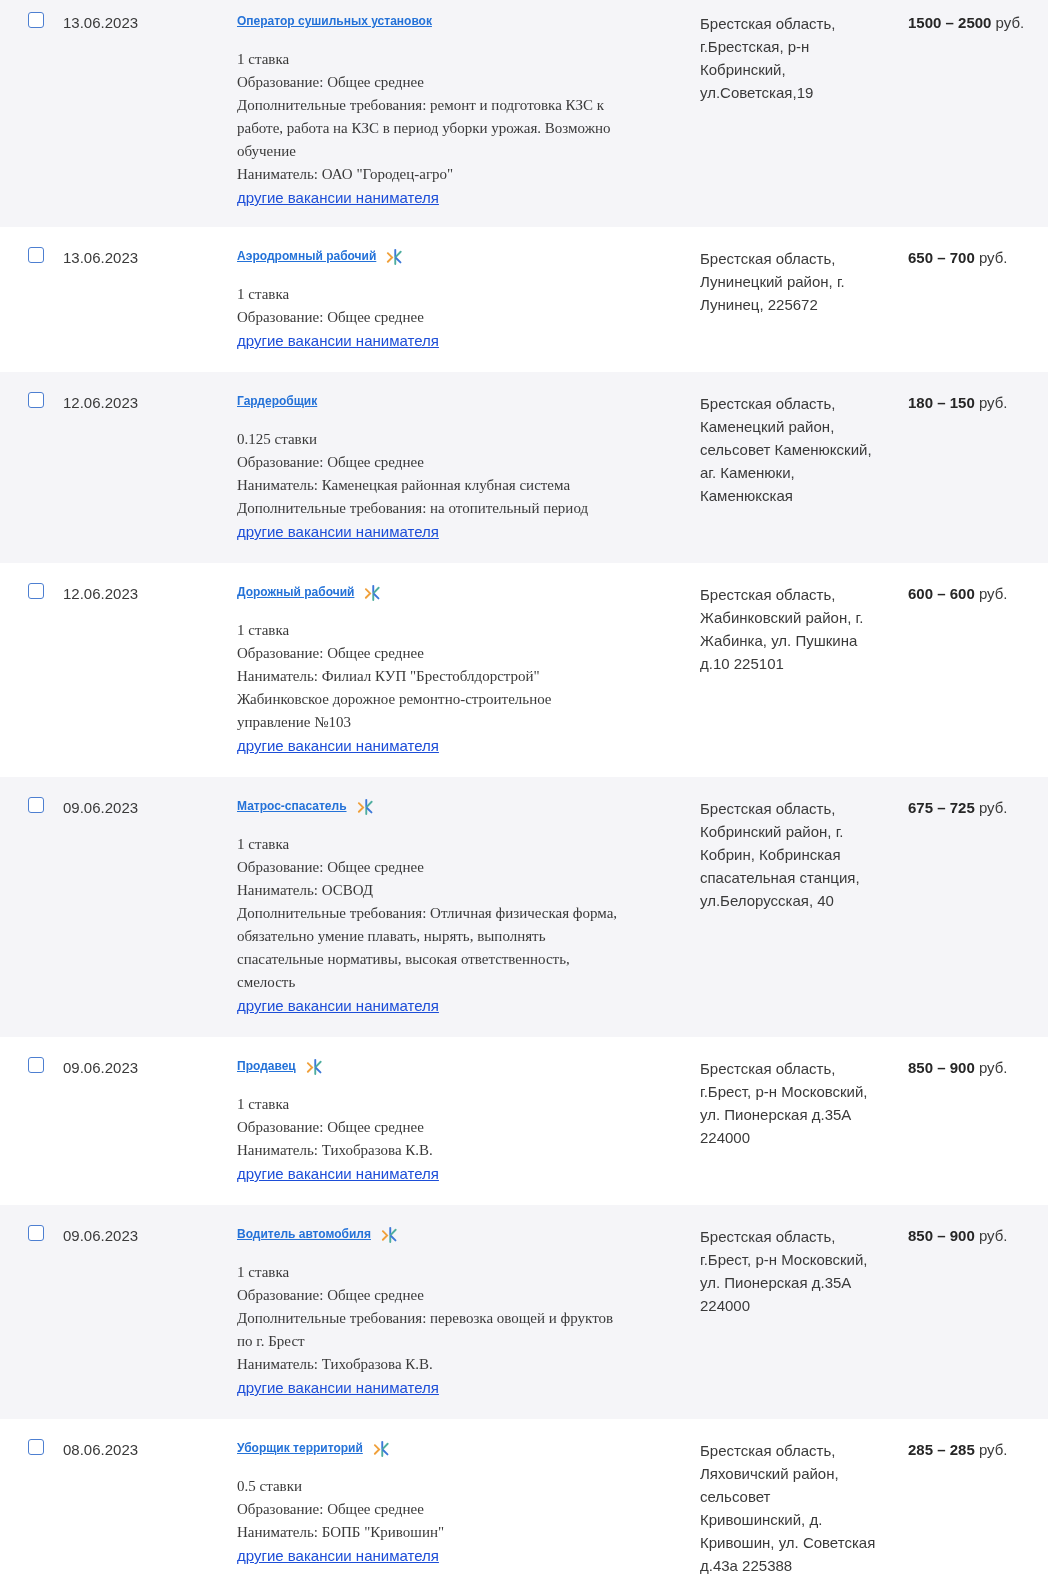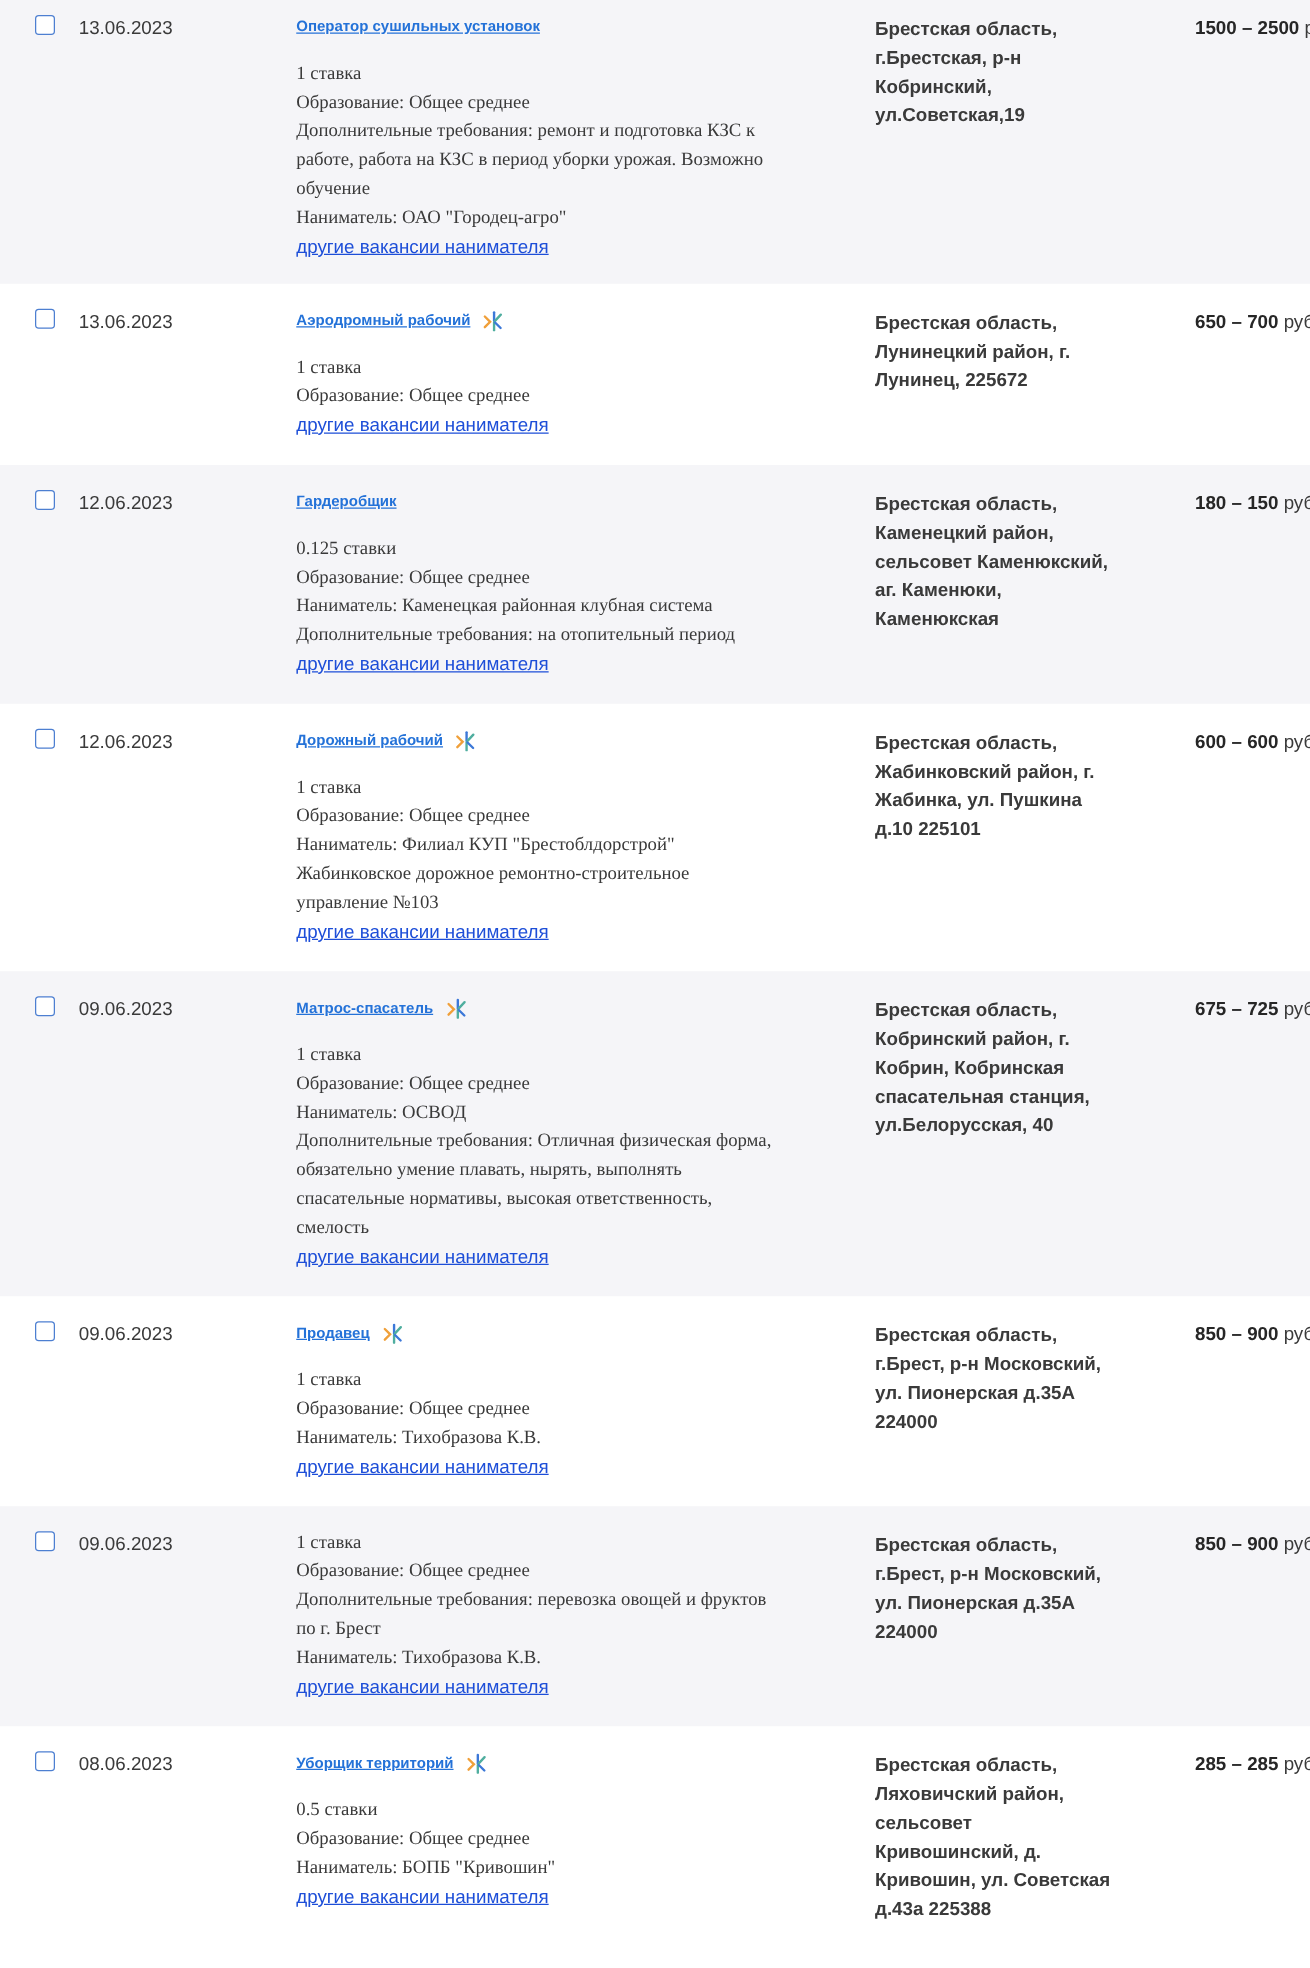--- a/index.html
+++ b/index.html
@@ -40,23 +40,23 @@
   .mark{flex:0 0 auto;margin-top:1px;}
   .mark line,.mark polyline{stroke-width:2;stroke-linecap:round;fill:none;}
   .arm-orange{stroke:var(--icon-orange);}
   .arm-blue{stroke:var(--icon-blue);}
   .arm-teal{stroke:var(--icon-teal);}
   .detail-line{line-height:23px;white-space:pre-line;color:var(--text);font-family:Liberation Serif, serif;}
   .other{
     display:inline-block;color:#1d4ed8;line-height:23px;
     text-decoration:underline;cursor:pointer;
   }
-  .loc{line-height:23px;white-space:pre-line;color:var(--text);padding-top:2px;padding-right:10px;font-weight:bold;}
+  .loc{line-height:23px;white-space:pre-line;color:var(--text);padding-top:2px;padding-right:10px;}
   .salary{padding-top:2px;line-height:22px;white-space:nowrap;color:var(--text);}
-  .salary b{color:#262626;margin-left:48px;}
+  .salary b{color:#262626;}
 </style>
 </head>
 <body>
 
 <div class="page">
   <div id="rows">
   <div class="row striped">
     <div class="cb-cell">
       <span class="cb" role="checkbox" aria-checked="false"></span>
     </div>
@@ -233,20 +233,30 @@
 224000</div>
     <div class="salary"><b>850 – 900</b><span> руб.</span></div>
   </div>
 
   <div class="row striped">
     <div class="cb-cell">
       <span class="cb" role="checkbox" aria-checked="false"></span>
     </div>
     <div class="date">09.06.2023</div>
     <div class="main">
+      <div class="title-line">
+        <a class="title" href="#">Водитель автомобиля</a>
+        <svg class="mark" width="19" height="19" viewBox="0 0 20 20" aria-hidden="true">
+          <polyline class="arm-orange" points="3,6.5 7.5,11 3,15.5"></polyline>
+          <line class="arm-blue" x1="10.8" y1="3" x2="10.8" y2="10.2"></line>
+          <line class="arm-teal" x1="11.6" y1="10.2" x2="16.5" y2="5"></line>
+          <line class="arm-teal" x1="10.8" y1="11.6" x2="10.8" y2="18"></line>
+          <line class="arm-blue" x1="11.6" y1="11.6" x2="16.3" y2="16.2"></line>
+        </svg>
+      </div>
       <div class="details">
             <div class="detail-line">1 ставка</div>
             <div class="detail-line">Образование: Общее среднее</div>
             <div class="detail-line">Дополнительные требования: перевозка овощей и фруктов
 по г. Брест</div>
             <div class="detail-line">Наниматель: Тихобразова К.В.</div>
           </div>
       <a class="other" href="#">другие вакансии нанимателя</a>
     </div>
     <div class="loc">Брестская область,

